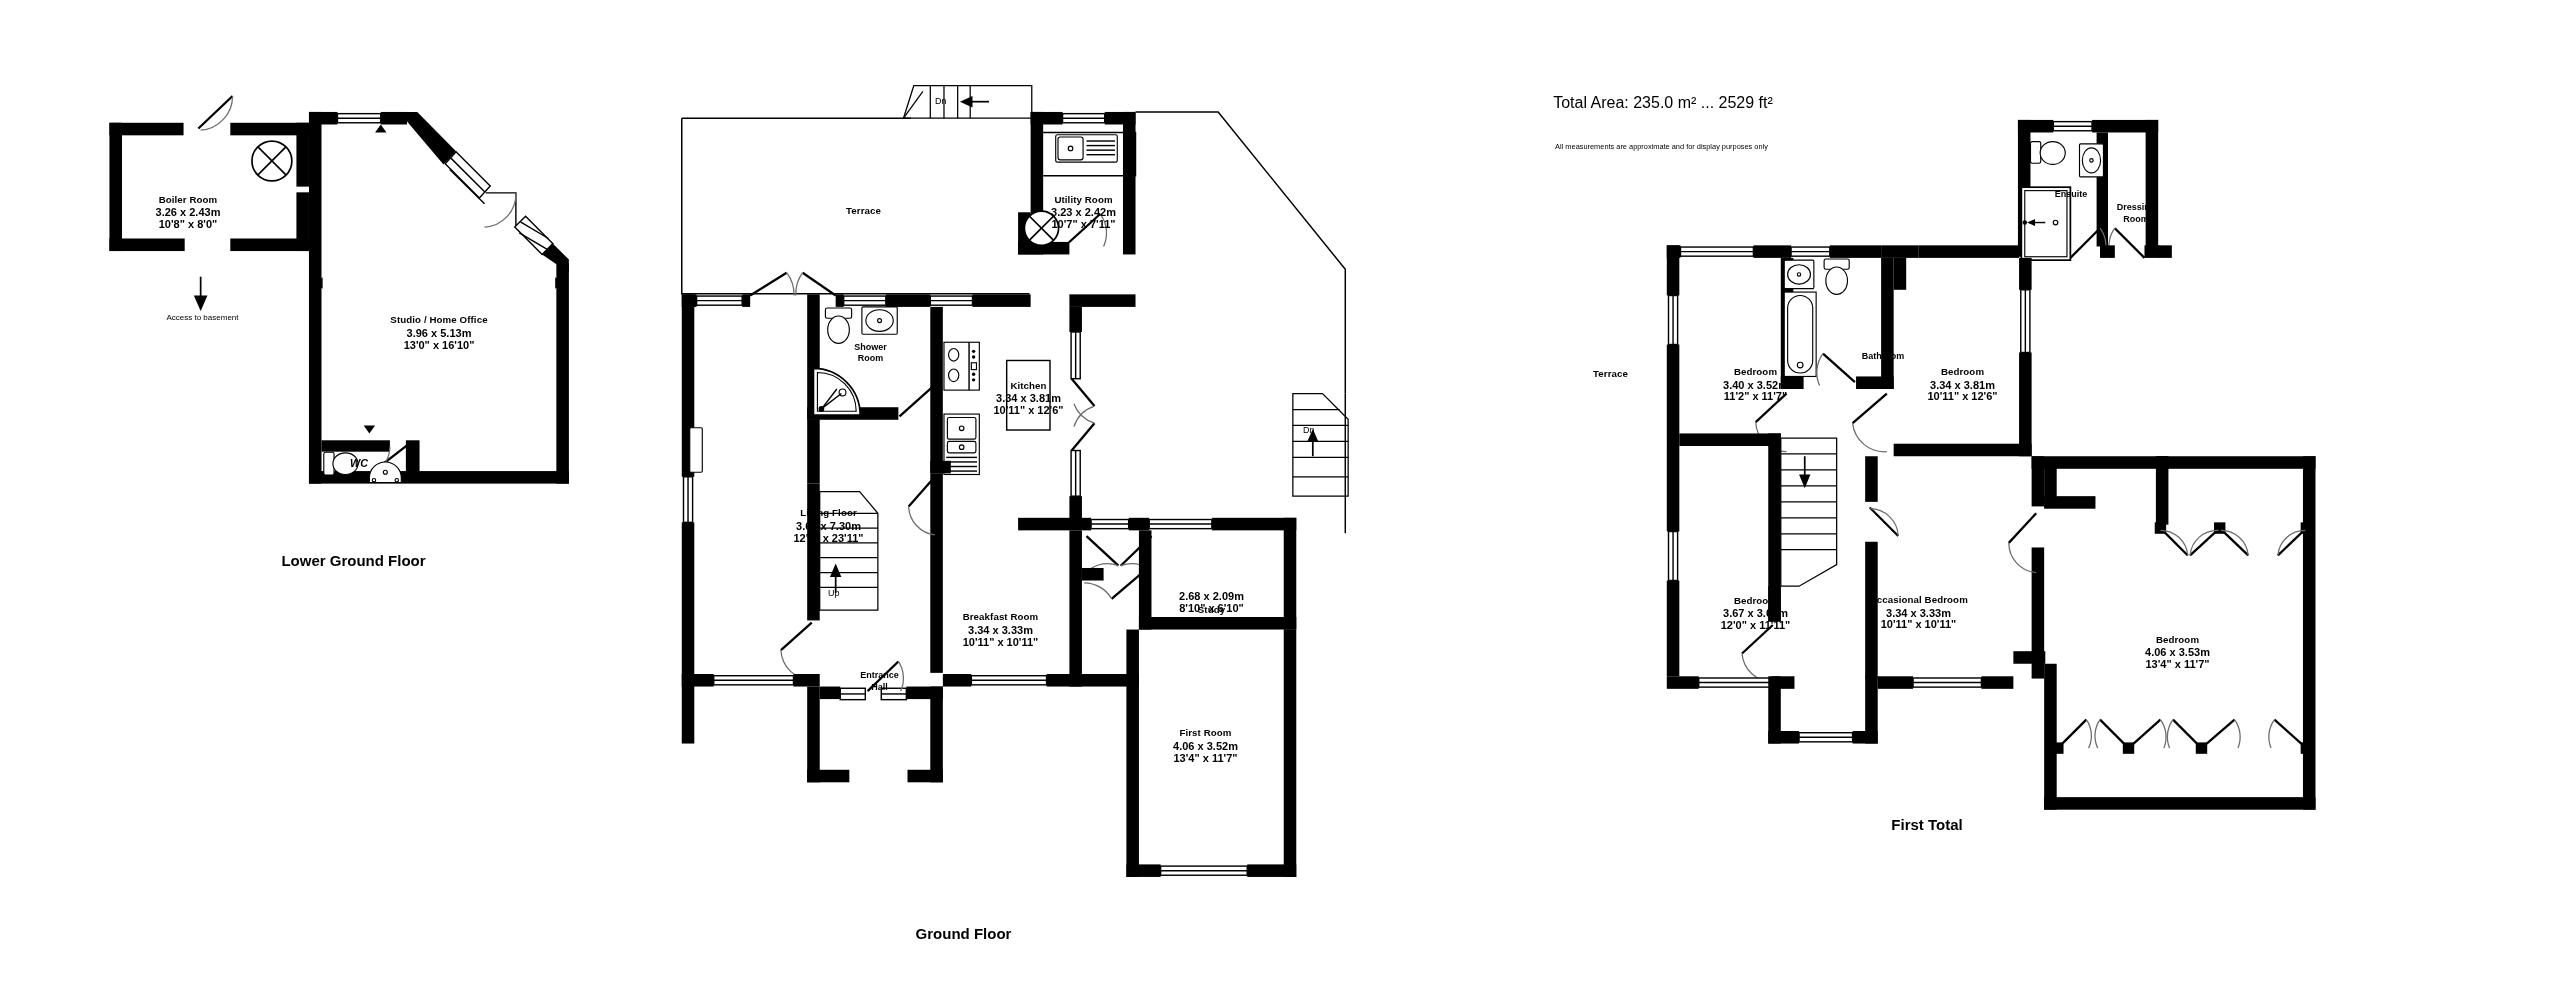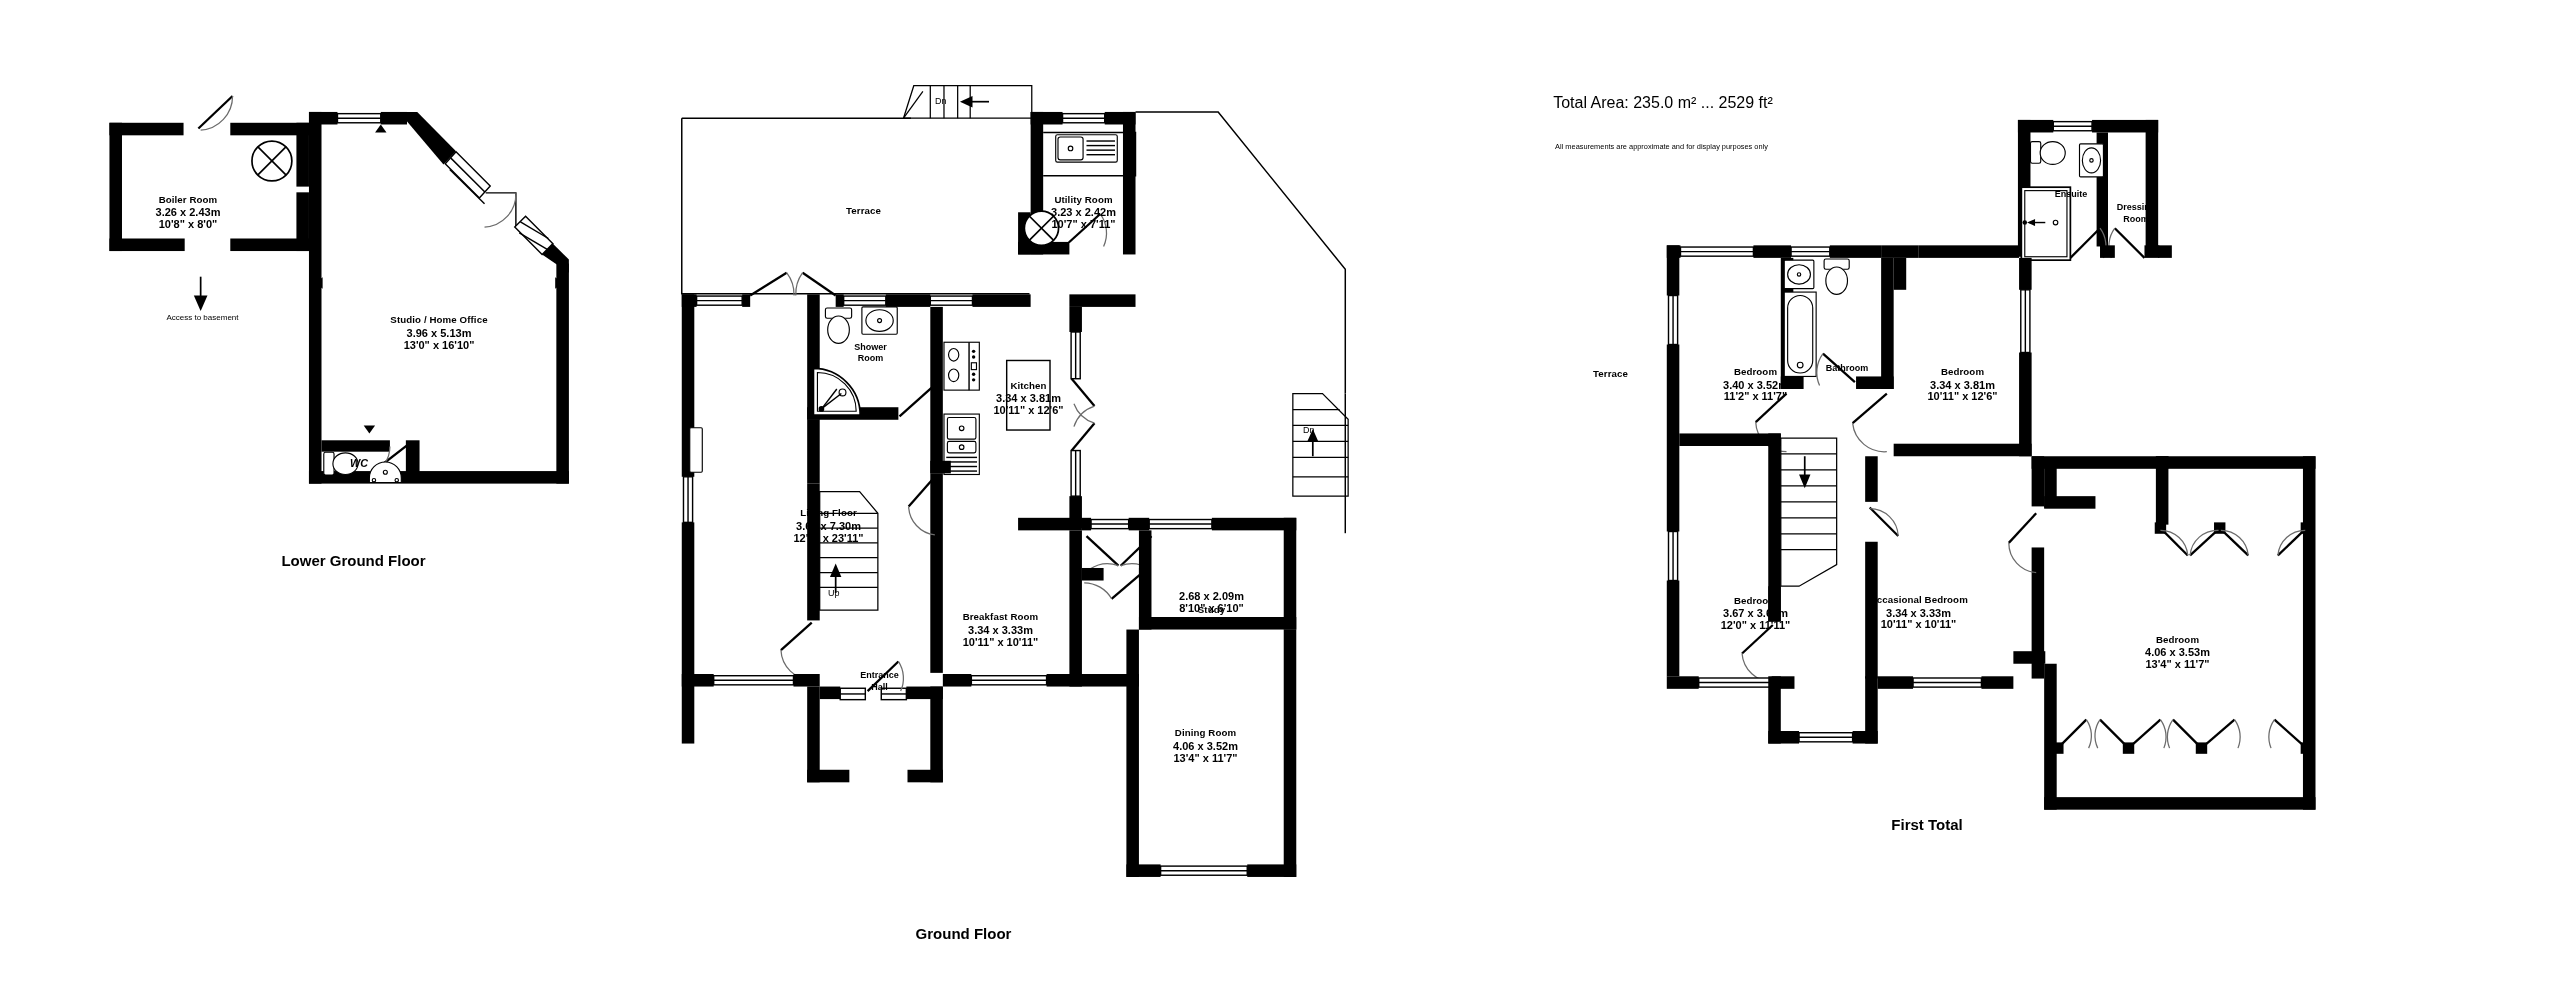--- a/index.html
+++ b/index.html
@@ -585,32 +585,32 @@
 <div class="lbl room-name-sm" style="left:828px;top:682px;width:103px;">Hall</div>
 
 <div class="lbl room-name" style="left:932px;top:611px;width:137px;">Breakfast Room</div>
 <div class="lbl room-dim" style="left:932px;top:624px;width:137px;">3.34 x 3.33m</div>
 <div class="lbl room-dim" style="left:932px;top:636px;width:137px;">10'11" x 10'11"</div>
 
 <div class="lbl room-name" style="left:1146px;top:604px;width:131px;">Study</div>
 <div class="lbl room-dim" style="left:1146px;top:590px;width:131px;">2.68 x 2.09m</div>
 <div class="lbl room-dim" style="left:1146px;top:602px;width:131px;">8'10" x 6'10"</div>
 
-<div class="lbl room-name" style="left:1137px;top:727px;width:137px;">Dining Room</div>
+<div class="lbl room-name" style="left:1137px;top:727px;width:137px;">First Room</div>
 <div class="lbl room-dim" style="left:1137px;top:740px;width:137px;">4.06 x 3.52m</div>
 <div class="lbl room-dim" style="left:1137px;top:752px;width:137px;">13'4" x 11'7"</div>
 
 <div class="lbl floor-title" style="left:878px;top:925px;width:171px;">Ground Floor</div>
 
 <div class="lbl room-name-sm" style="left:2028px;top:189px;width:86px;">Ensuite</div>
 
 <div class="lbl room-name-sm" style="left:2097px;top:202px;width:78px;">Dressing</div>
 <div class="lbl room-name-sm" style="left:2097px;top:214px;width:78px;">Room</div>
 
-<div class="lbl room-name-sm" style="left:1790px;top:363px;width:114px;">Bathroom</div>
+<div class="lbl room-name-sm" style="left:1790px;top:351px;width:114px;padding-left:36px;">Bathroom</div>
 
 <div class="lbl room-name" style="left:1687px;top:366px;width:137px;">Bedroom</div>
 <div class="lbl room-dim" style="left:1687px;top:379px;width:137px;">3.40 x 3.52m</div>
 <div class="lbl room-dim" style="left:1687px;top:390px;width:137px;">11'2" x 11'7"</div>
 
 <div class="lbl room-name" style="left:1894px;top:366px;width:137px;">Bedroom</div>
 <div class="lbl room-dim" style="left:1894px;top:379px;width:137px;">3.34 x 3.81m</div>
 <div class="lbl room-dim" style="left:1894px;top:390px;width:137px;">10'11" x 12'6"</div>
 
 <div class="lbl room-name" style="left:1687px;top:595px;width:137px;">Bedroom</div>

